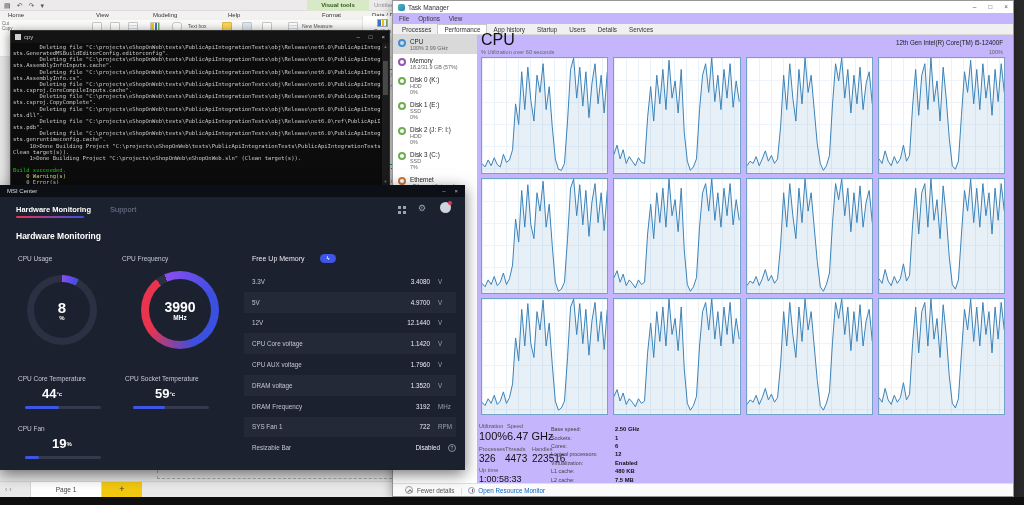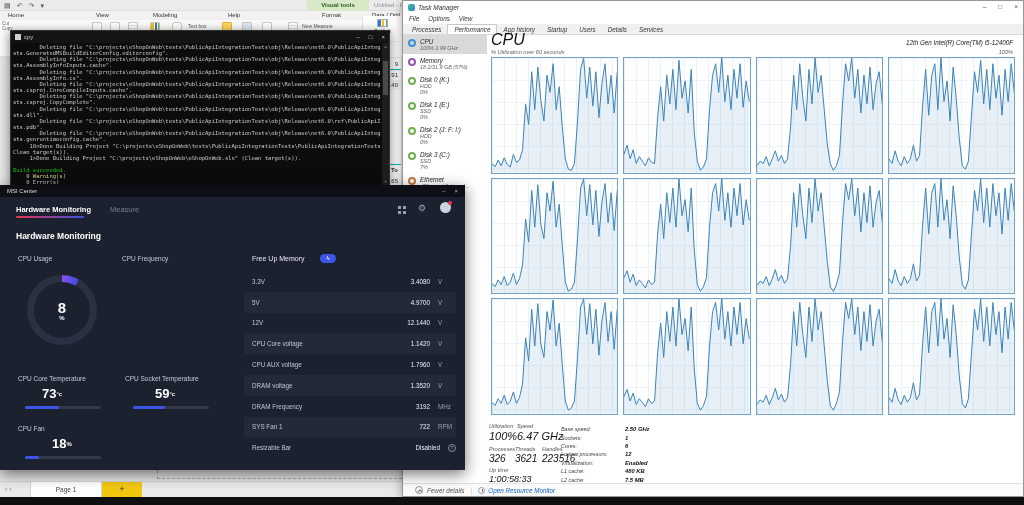--- a/index.html
+++ b/index.html
@@ -84,22 +84,22 @@
   .fum-badge{position:absolute;left:320px;top:69px;width:16px;height:9px;border-radius:5px;color:#fff;font-size:6px;text-align:center;line-height:9px;}
   .sensors{position:absolute;left:244px;top:86px;width:212px;}
   .sensor-row{display:flex;align-items:center;height:20.8px;padding:0 0 0 8px;font-size:6.3px;}
   .sensor-row.alt{background:#242938;}
   .sensor-label{flex:1;color:#c2c6d2;}
   .sensor-value{color:#eceef4;text-align:right;}
   .sensor-unit{width:26px;padding-left:8px;color:#9aa0ae;}
   .help-circle{width:8px;height:8px;border:1px solid #8a90a0;border-radius:50%;color:#aab0bd;font-size:5px;text-align:center;line-height:7px;margin-left:8px;}
 
   
-  .taskman{position:absolute;left:402px;top:0;width:622px;height:497px;background:#ffffff;border:1px solid #979797;z-index:4;
-    box-shadow:0 2px 10px rgba(0,0,0,.35);font-style:italic;}
+  .taskman{position:absolute;left:392px;top:0;width:622px;height:497px;background:#c4b5fd;border:1px solid #979797;z-index:4;
+    box-shadow:0 2px 10px rgba(0,0,0,.35);}
   .tm-titlebar{position:absolute;left:0;top:0;width:100%;height:12px;background:#fff;display:flex;align-items:center;padding:0 5px;}
   .tm-icon{width:7px;height:7px;border-radius:2px;background:linear-gradient(135deg,#49b8a8,#2f86c4);margin-right:3px;}
   .tm-title{font-size:6.5px;color:#333;flex:1;}
   .tm-ctl{display:flex;gap:12px;font-size:6.5px;color:#555;line-height:12px;}
   .tm-menubar{position:absolute;left:0;top:12px;width:100%;height:11px;display:flex;gap:9px;padding-left:6px;align-items:center;}
   .tm-menu{font-size:6.3px;color:#333;}
   .tm-tabs{position:absolute;left:0;top:23px;width:100%;height:11px;background:#f0f0f0;border-bottom:1px solid #d9d9d9;display:flex;padding-left:3px;}
   .tm-tab{font-size:6.3px;color:#333;line-height:11px;padding:0 6px;}
   .tm-tab.active{background:#fff;border:1px solid #c8c8c8;border-bottom:none;line-height:10px;}
   .tm-sidebar{position:absolute;left:0;top:34px;width:84px;bottom:13px;background:#fff;overflow:hidden;}
@@ -242,50 +242,56 @@
     <div class="msi-titlebar">
       <div class="msi-title">MSI Center</div>
       <div class="win-btns" style="color:#b9bcc6">
         <span>–</span>
         <span>×</span>
       </div>
     </div>
     <div class="msi-nav">
       <div class="msi-nav-active">Hardware Monitoring</div>
       <div class="msi-underline" id="msi-underline" style="background: linear-gradient(90deg, rgb(232, 52, 79), rgb(59, 79, 224));"></div>
-      <div class="msi-nav-inactive">Measure</div>
+      <div class="msi-nav-inactive">Support</div>
       <div class="msi-grid-icon"></div>
       <div class="msi-gear">⚙</div>
       <div class="msi-avatar"></div>
     </div>
     <div class="msi-heading">Hardware Monitoring</div>
 
     <div class="gauge-label" style="left:18px;top:70px">CPU Usage</div>
     <div class="gauge" id="gauge-usage" style="left: 27px; top: 90px; width: 70px; height: 70px; background: conic-gradient(rgb(139, 77, 240) 0deg, rgb(59, 79, 224) 28.8deg, rgb(43, 48, 66) 28.8deg, rgb(43, 48, 66) 360deg);">
       <div class="inner" style="inset:7px">
         <span class="g-val" style="font-size:15px">8</span>
         <span class="g-unit" style="font-size:6px">%</span>
       </div>
     </div>
     <div class="gauge-label" style="left:122px;top:70px">CPU Frequency</div>
+    <div class="gauge" id="gauge-freq" style="left: 141px; top: 86px; width: 78px; height: 78px; background: conic-gradient(from 336deg, rgb(139, 77, 240) 0deg, rgb(59, 79, 224) 90deg, rgb(59, 79, 224) 180deg, rgb(232, 52, 79) 262deg, rgb(232, 52, 79) 346deg, rgb(43, 48, 66) 346deg, rgb(43, 48, 66) 360deg);">
+      <div class="inner" style="inset:8px">
+        <span class="g-val" style="font-size:14px">3990</span>
+        <span class="g-unit" style="font-size:6.5px">MHz</span>
+      </div>
+    </div>
 
     <div class="meter-label" style="left:18px;top:190px">CPU Core Temperature</div>
-    <div class="meter-val" style="left:42px;top:202px"><span>73</span><span class="mu">°c</span></div>
+    <div class="meter-val" style="left:42px;top:202px"><span>44</span><span class="mu">°c</span></div>
     <div class="meter-bar" style="left:25px;top:221px">
         <div class="meter-fill" id="mf0" style="width: 45%; background: rgb(61, 86, 232);"></div>
       </div>
 
     <div class="meter-label" style="left:125px;top:190px">CPU Socket Temperature</div>
     <div class="meter-val" style="left:155px;top:202px"><span>59</span><span class="mu">°c</span></div>
     <div class="meter-bar" style="left:133px;top:221px">
         <div class="meter-fill" id="mf1" style="width: 42%; background: rgb(61, 86, 232);"></div>
       </div>
 
     <div class="meter-label" style="left:18px;top:240px">CPU Fan</div>
-    <div class="meter-val" style="left:52px;top:252px"><span>18</span><span class="mu">%</span></div>
+    <div class="meter-val" style="left:52px;top:252px"><span>19</span><span class="mu">%</span></div>
     <div class="meter-bar" style="left:25px;top:271px">
         <div class="meter-fill" id="mf2" style="width: 18%; background: rgb(61, 86, 232);"></div>
       </div>
 
     <div class="fum-label">Free Up Memory</div>
     <div class="fum-badge" id="fum-badge" style="background: rgb(61, 86, 232);">ϟ</div>
     <div class="sensors" id="msi-sensors">
         <div class="sensor-row">
           <span class="sensor-label">3.3V</span>
           <span class="sensor-value">3.4080</span>
@@ -501,21 +507,21 @@
     <div class="tm-stat" style="left:114px;top:422px">
       <div class="sl">Speed</div>
         <div class="sv sv-big">6.47 GHz</div>
     </div>
     <div class="tm-stat" style="left:86px;top:445px">
       <div class="sl">Processes</div>
         <div class="sv sv-mid">326</div>
     </div>
     <div class="tm-stat" style="left:112px;top:445px">
       <div class="sl">Threads</div>
-        <div class="sv sv-mid">3621</div>
+        <div class="sv sv-mid">4473</div>
     </div>
     <div class="tm-stat" style="left:139px;top:445px">
       <div class="sl">Handles</div>
         <div class="sv sv-mid">223516</div>
     </div>
     <div class="tm-stat" style="left:86px;top:466px">
       <div class="sl">Up time</div>
         <div class="sv sv-time">1:00:58:33</div>
     </div>
     <div class="tm-rstats" id="tm-rstats">

